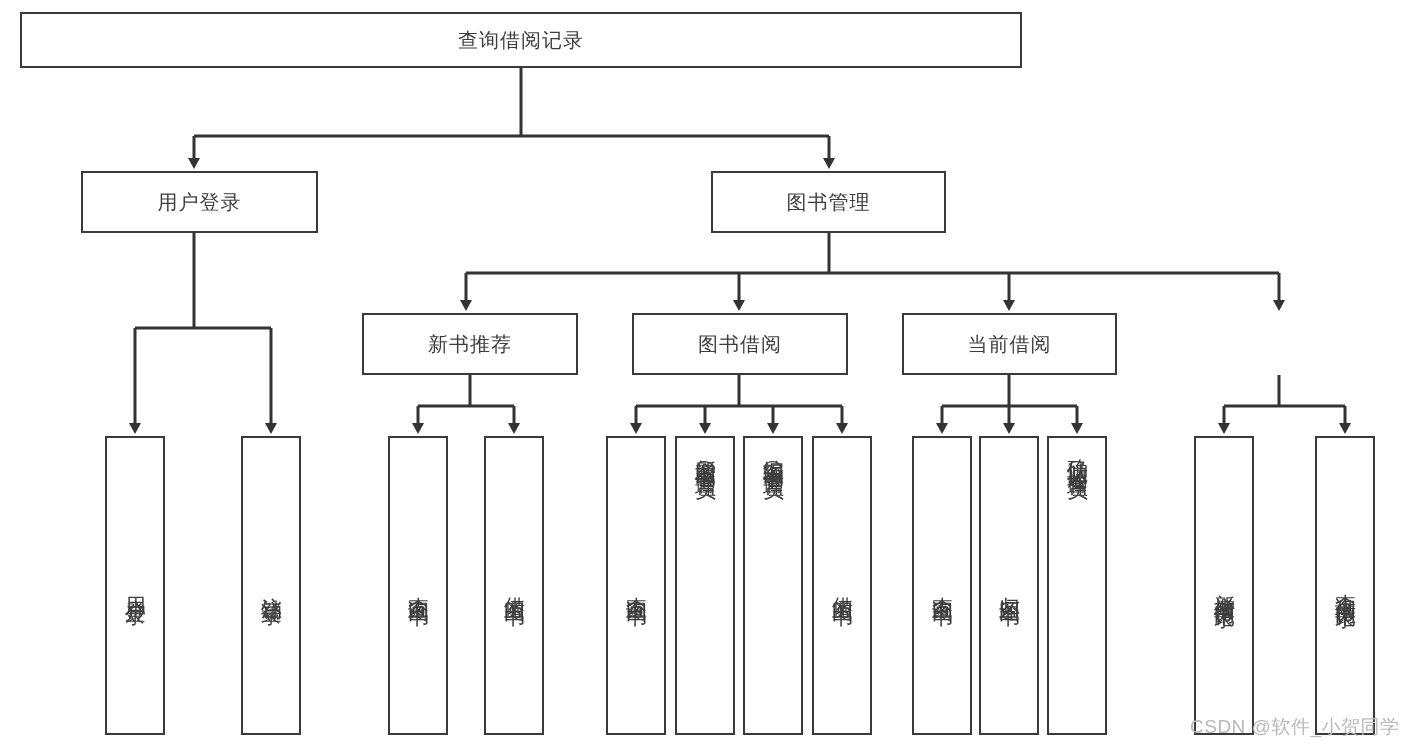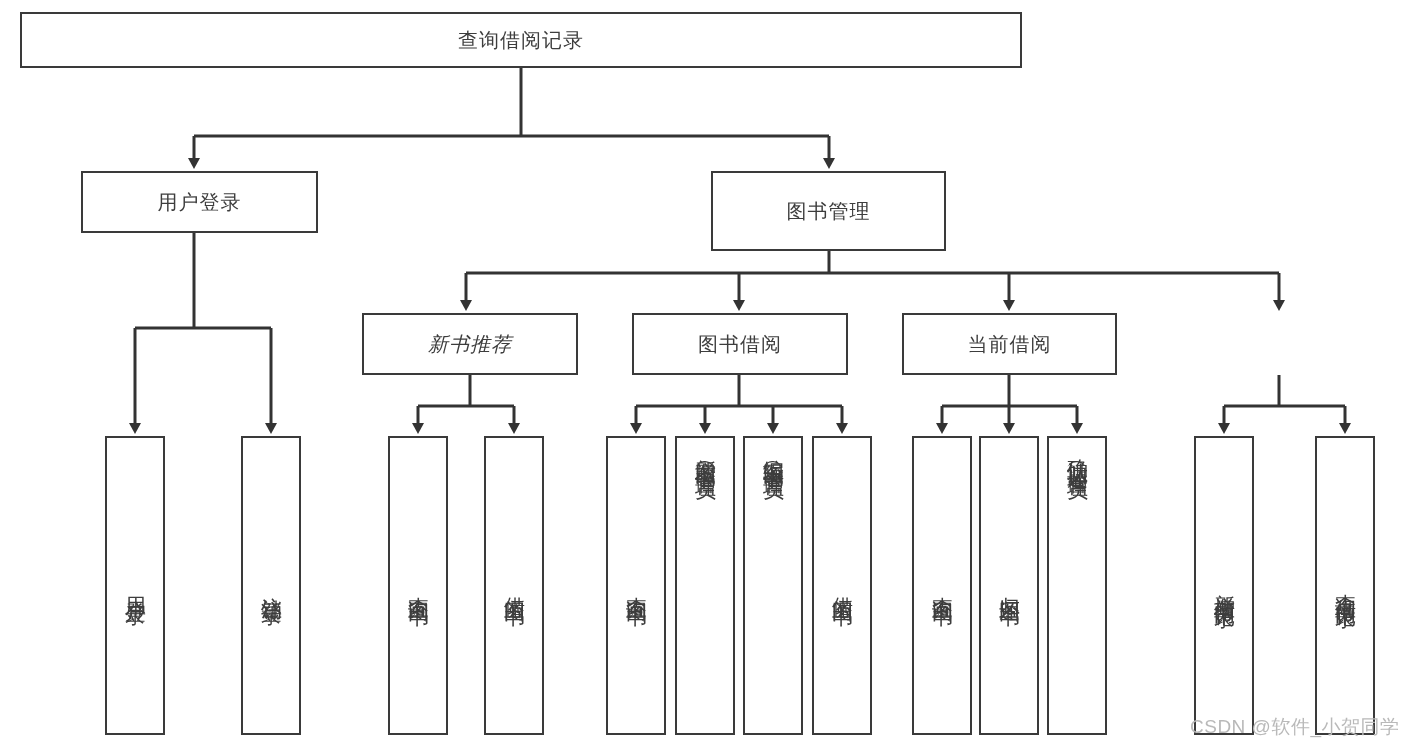--- a/index.html
+++ b/index.html
@@ -121,25 +121,25 @@
   </svg>
 
   <div class="node horiz" style="left:20px; top:12px; width:1002px; height:56px;">
     <span class="node-label">查询借阅记录</span>
   </div>
 
   <div class="node horiz" style="left:81px; top:171px; width:237px; height:62px;">
     <span class="node-label">用户登录</span>
   </div>
 
-  <div class="node horiz" style="left:711px; top:171px; width:235px; height:80px;">
+  <div class="node horiz" style="left:711px; top:171px; width:235px; height:62px;">
     <span class="node-label">图书管理</span>
   </div>
 
-  <div class="node horiz" style="left:362px; top:313px; width:216px; height:62px;font-style:italic;">
+  <div class="node horiz" style="left:362px; top:313px; width:216px; height:62px;">
     <span class="node-label">新书推荐</span>
   </div>
 
   <div class="node horiz" style="left:632px; top:313px; width:216px; height:62px;">
     <span class="node-label">图书借阅</span>
   </div>
 
   <div class="node horiz" style="left:902px; top:313px; width:215px; height:62px;text-align:center;">
     <span class="node-label">当前借阅</span>
   </div>

